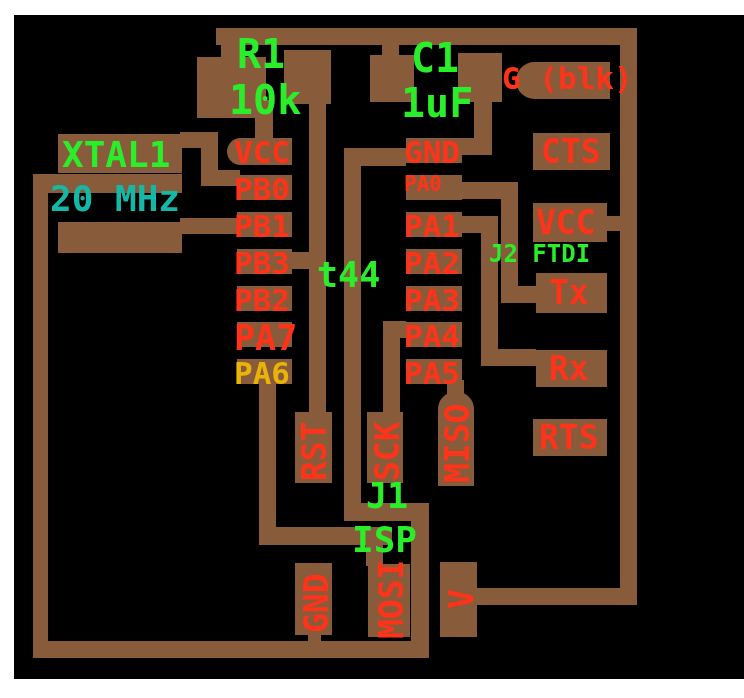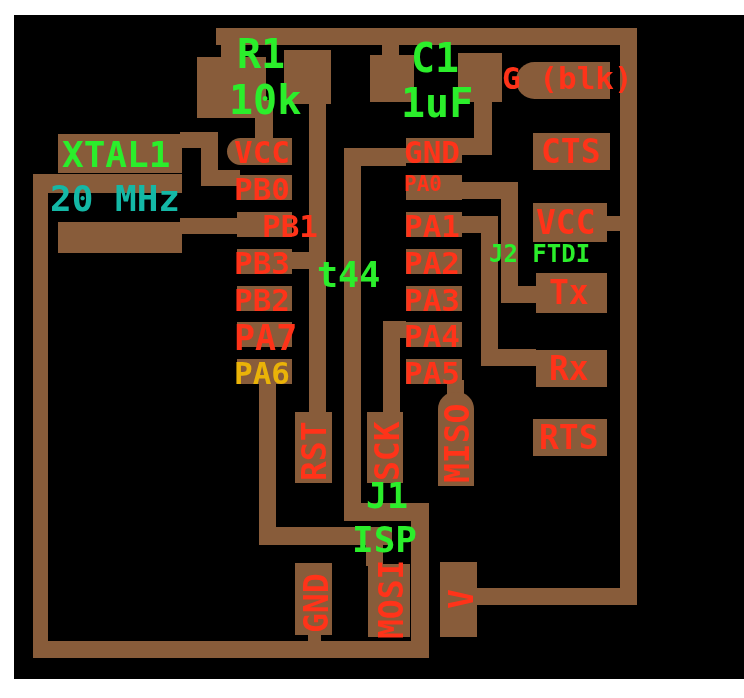--- a/index.html
+++ b/index.html
@@ -97,21 +97,21 @@
     <div class="lbl green" style="left: 397px; top: 23px; font-size: 40px; color: rgb(43, 238, 43);">C1</div>
     <div class="lbl green" style="left: 387px; top: 68px; font-size: 40px; color: rgb(43, 238, 43);">1uF</div>
     <div class="lbl green" style="left: 48px; top: 122px; font-size: 36px; color: rgb(43, 238, 43);">XTAL1</div>
     <div class="lbl green" style="left: 36px; top: 166px; font-size: 36px; color: #14b8a6; text-align: right;">20 MHz</div>
     <div class="lbl green" style="left: 303px; top: 243px; font-size: 35px; color: rgb(43, 238, 43);">t44</div>
     <div class="lbl green" style="left: 475px; top: 227px; font-size: 24px; color: rgb(43, 238, 43);">J2 FTDI</div>
     <div class="lbl green" style="left: 352px; top: 464px; font-size: 35px; color: rgb(43, 238, 43);">J1</div>
     <div class="lbl green" style="left: 338px; top: 507px; font-size: 36px; color: rgb(43, 238, 43);">ISP</div>
     <div class="lbl red" style="left: 220px; top: 122px; font-size: 31px; color: rgb(255, 51, 25);">VCC</div>
     <div class="lbl red" style="left: 220px; top: 159px; font-size: 31px; color: rgb(255, 51, 25);">PB0</div>
-    <div class="lbl red" style="left: 220px; top: 196px; font-size: 31px; color: rgb(255, 51, 25); margin-left: 28px;">PB1</div>
+    <div class="lbl red" style="left: 220px; top: 196px; font-size: 31px; color: rgb(255, 51, 25);">PB1</div>
     <div class="lbl red" style="left: 220px; top: 233px; font-size: 31px; color: rgb(255, 51, 25);">PB3</div>
     <div class="lbl red" style="left: 220px; top: 270px; font-size: 31px; color: rgb(255, 51, 25);">PB2</div>
     <div class="lbl red" style="left: 220px; top: 306px; font-size: 35px; color: rgb(255, 51, 25);">PA7</div>
     <div class="lbl red" style="left: 220px; top: 343px; font-size: 31px; color: #eab308;">PA6</div>
     <div class="lbl red" style="left: 390px; top: 122px; font-size: 31px; color: rgb(255, 51, 25);">GND</div>
     <div class="lbl red" style="left: 390px; top: 159px; font-size: 21px; color: rgb(255, 51, 25);">PA0</div>
     <div class="lbl red" style="left: 390px; top: 196px; font-size: 31px; color: rgb(255, 51, 25);">PA1</div>
     <div class="lbl red" style="left: 390px; top: 233px; font-size: 31px; color: rgb(255, 51, 25);">PA2</div>
     <div class="lbl red" style="left: 390px; top: 270px; font-size: 31px; color: rgb(255, 51, 25);">PA3</div>
     <div class="lbl red" style="left: 390px; top: 306px; font-size: 31px; color: rgb(255, 51, 25);">PA4</div>

